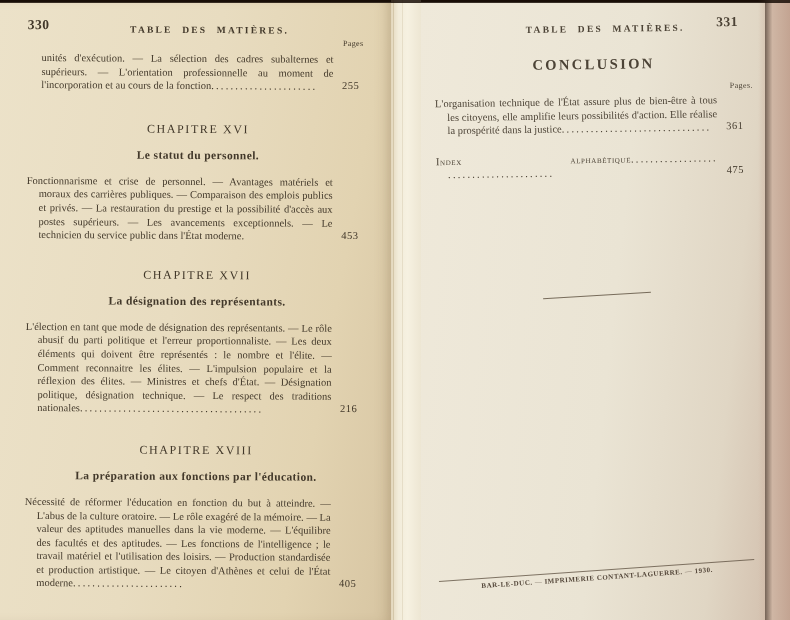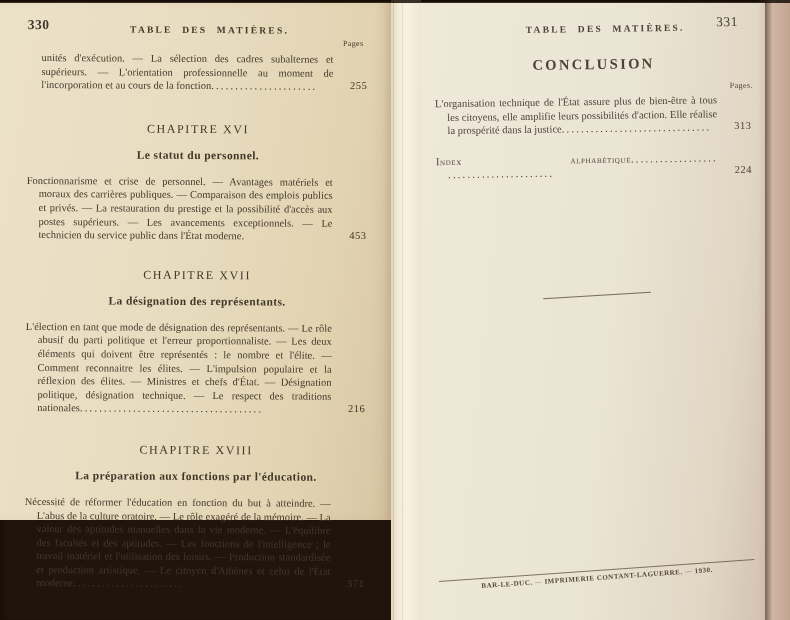--- a/index.html
+++ b/index.html
@@ -10,21 +10,21 @@
     overflow:hidden;
   }
   .photo{
     position:relative;width:790px;height:620px;overflow:hidden;
     box-shadow:inset 0 4px 6px -3px rgba(15,8,4,.85),
                inset 3px 0 6px -3px rgba(15,8,4,.6),
                inset 0 -4px 7px -4px rgba(40,22,12,.55);
   }
   
   .left-page{
-    position:absolute;left:0;top:2px;width:391px;height:518px;
+    position:absolute;left:0;top:2px;width:391px;height:618px;
     background:linear-gradient(100deg,#ece2c9 0%,#e8dcc0 45%,#e2d3b1 78%,#d7c5a2 100%);
     box-shadow:inset -10px 0 14px -8px rgba(120,95,60,.35);
   }
   .gutter{
     position:absolute;left:391px;top:0;width:30px;height:620px;
     background:linear-gradient(90deg,#e3d7bc 0%,#f2ecda 25%,#f6f1e1 55%,#ede6d3 100%);
   }
   .gutter .edge1,.gutter .edge2{position:absolute;top:0;height:620px;width:1px;background:#c6b796;opacity:.6;}
   .gutter .edge1{left:2px;}
   .gutter .edge2{left:11px;opacity:.3;}
@@ -36,21 +36,21 @@
     position:absolute;left:758px;top:0;width:32px;height:620px;
     background:linear-gradient(90deg,rgba(212,194,176,0) 0%,#cfb6a4 45%,#c3a492 100%);
   }
   .top-edge{position:absolute;left:0;top:0;width:790px;height:3px;background:rgba(25,14,7,.85);}
 
   
   .ink{color:#42382a;}
   .entry{position:relative;padding-right:36px;font-size:10.5px;line-height:13.6px;}
   .entry .etext{text-align:justify;padding-left:12px;text-indent:-12px;}
   .entry.cont .etext{padding-left:14px;text-indent:0;}
-  .entry .num{position:absolute;right:2px;bottom:1px;font-size:10.5px;letter-spacing:.5px;}
+  .entry .num{position:absolute;right:10px;bottom:1px;font-size:10.5px;letter-spacing:.5px;}
   .dots{letter-spacing:2.2px;}
   .chap-heading{text-align:center;font-size:12px;letter-spacing:1.6px;margin:0;}
   .chap-title{text-align:center;font-size:11.5px;font-weight:bold;letter-spacing:.4px;margin:0;}
   .pages-label{text-align:right;font-size:8px;letter-spacing:.4px;}
 
   
   .lp-content{position:absolute;left:26px;top:16px;width:342px;transform:rotate(.35deg);}
   .lp-head{display:flex;align-items:flex-start;}
   .lp-pagenum{font-size:13.5px;font-weight:bold;letter-spacing:.5px;}
   .lp-title{flex:1;text-align:center;font-size:9.5px;letter-spacing:2.2px;word-spacing:5px;padding-top:7px;font-weight:bold;}
@@ -59,21 +59,21 @@
   .chap-block-1{margin-top:29px;}
   .chap-block-2{margin-top:25px;}
   .chap-block-3{margin-top:27px;}
   .chap-block .chap-title{margin-top:12px;}
   .chap-block .entry{margin-top:14px;}
 
   
   .rp-content{position:absolute;left:14px;top:14px;width:318px;transform:rotate(-.8deg);color:#4c4336;}
   .rp-head{display:flex;align-items:flex-start;}
   .rp-title{flex:1;text-align:center;font-size:9.5px;letter-spacing:2.2px;word-spacing:5px;padding-top:8px;font-weight:bold;padding-left:60px;}
-  .rp-pagenum{font-size:13.5px;font-weight:normal;letter-spacing:.5px;margin-right:14px;}
+  .rp-pagenum{font-size:13.5px;font-weight:bold;letter-spacing:.5px;margin-right:14px;}
   .conclusion{ text-align:center;font-size:14.5px;font-weight:bold;letter-spacing:2.4px;margin-top:22px;}
   .rp .pages-label{margin:10px 0 0 0;}
   .rp-conclusion-entry{margin-top:3px;}
   .rp-index-entry{margin-top:17px;}
   .index-text{font-variant:small-caps;letter-spacing:.6px;}
   .mid-rule{position:absolute;left:122px;top:293px;width:108px;border-top:1.5px solid rgba(90,78,60,.8);transform:rotate(-3.5deg);}
   .imprint{position:absolute;left:18px;top:568px;width:316px;transform:rotate(-4deg);text-align:center;}
   .imprint .rule{border-top:1px solid rgba(90,76,60,.75);margin-bottom:3px;}
   .imprint .itext{font-size:7px;letter-spacing:.5px;color:#55483b;font-weight:bold;white-space:nowrap;}
 </style>
@@ -111,21 +111,21 @@
           <div class="etext"><span>L'élection en tant que mode de désignation des représentants. — Le rôle abusif du parti politique et l'erreur proportionnaliste. — Les deux éléments qui doivent être représentés : le nombre et l'élite. — Comment reconnaitre les élites. — L'impulsion populaire et la réflexion des élites. — Ministres et chefs d'État. — Désignation politique, désignation technique. — Le respect des traditions nationales</span><span class="dots">......................................</span></div>
           <span class="num">216</span>
         </div>
       </div>
 
       <div class="chap-block chap-block-3">
         <div class="chap-heading">CHAPITRE XVIII</div>
         <div class="chap-title">La préparation aux fonctions par l'éducation.</div>
         <div class="entry">
           <div class="etext"><span>Nécessité de réformer l'éducation en fonction du but à atteindre. — L'abus de la culture oratoire. — Le rôle exagéré de la mémoire. — La valeur des aptitudes manuelles dans la vie moderne. — L'équilibre des facultés et des aptitudes. — Les fonctions de l'intelligence ; le travail matériel et l'utilisation des loisirs. — Production standardisée et production artistique. — Le citoyen d'Athènes et celui de l'État moderne</span><span class="dots">.......................</span></div>
-          <span class="num">371</span>
+          <span class="num">405</span>
         </div>
       </div>
     </div>
   </div>
 
   <div class="gutter">
     <div class="edge1"></div>
     <div class="edge2"></div>
   </div>
 
@@ -134,26 +134,26 @@
       <div class="rp-head">
         <span class="rp-title">TABLE DES MATIÈRES.</span>
         <span class="rp-pagenum">331</span>
       </div>
 
       <div class="conclusion">CONCLUSION</div>
       <div class="pages-label">Pages.</div>
 
       <div class="entry rp-conclusion-entry">
         <div class="etext"><span>L'organisation technique de l'État assure plus de bien-être à tous les citoyens, elle amplifie leurs possibilités d'action. Elle réalise la prospérité dans la justice</span><span class="dots">...............................</span></div>
-        <span class="num">313</span>
+        <span class="num">361</span>
       </div>
 
       <div class="entry rp-index-entry">
         <div class="etext"><span class="index-text">Index alphabétique</span><span class="dots">.................. ......................</span></div>
-        <span class="num">224</span>
+        <span class="num">475</span>
       </div>
     </div>
 
     <div class="mid-rule"></div>
 
     <div class="imprint">
       <div class="rule"></div>
       <div class="itext">BAR-LE-DUC. — IMPRIMERIE CONTANT-LAGUERRE. — 1930.</div>
     </div>
   </div>

